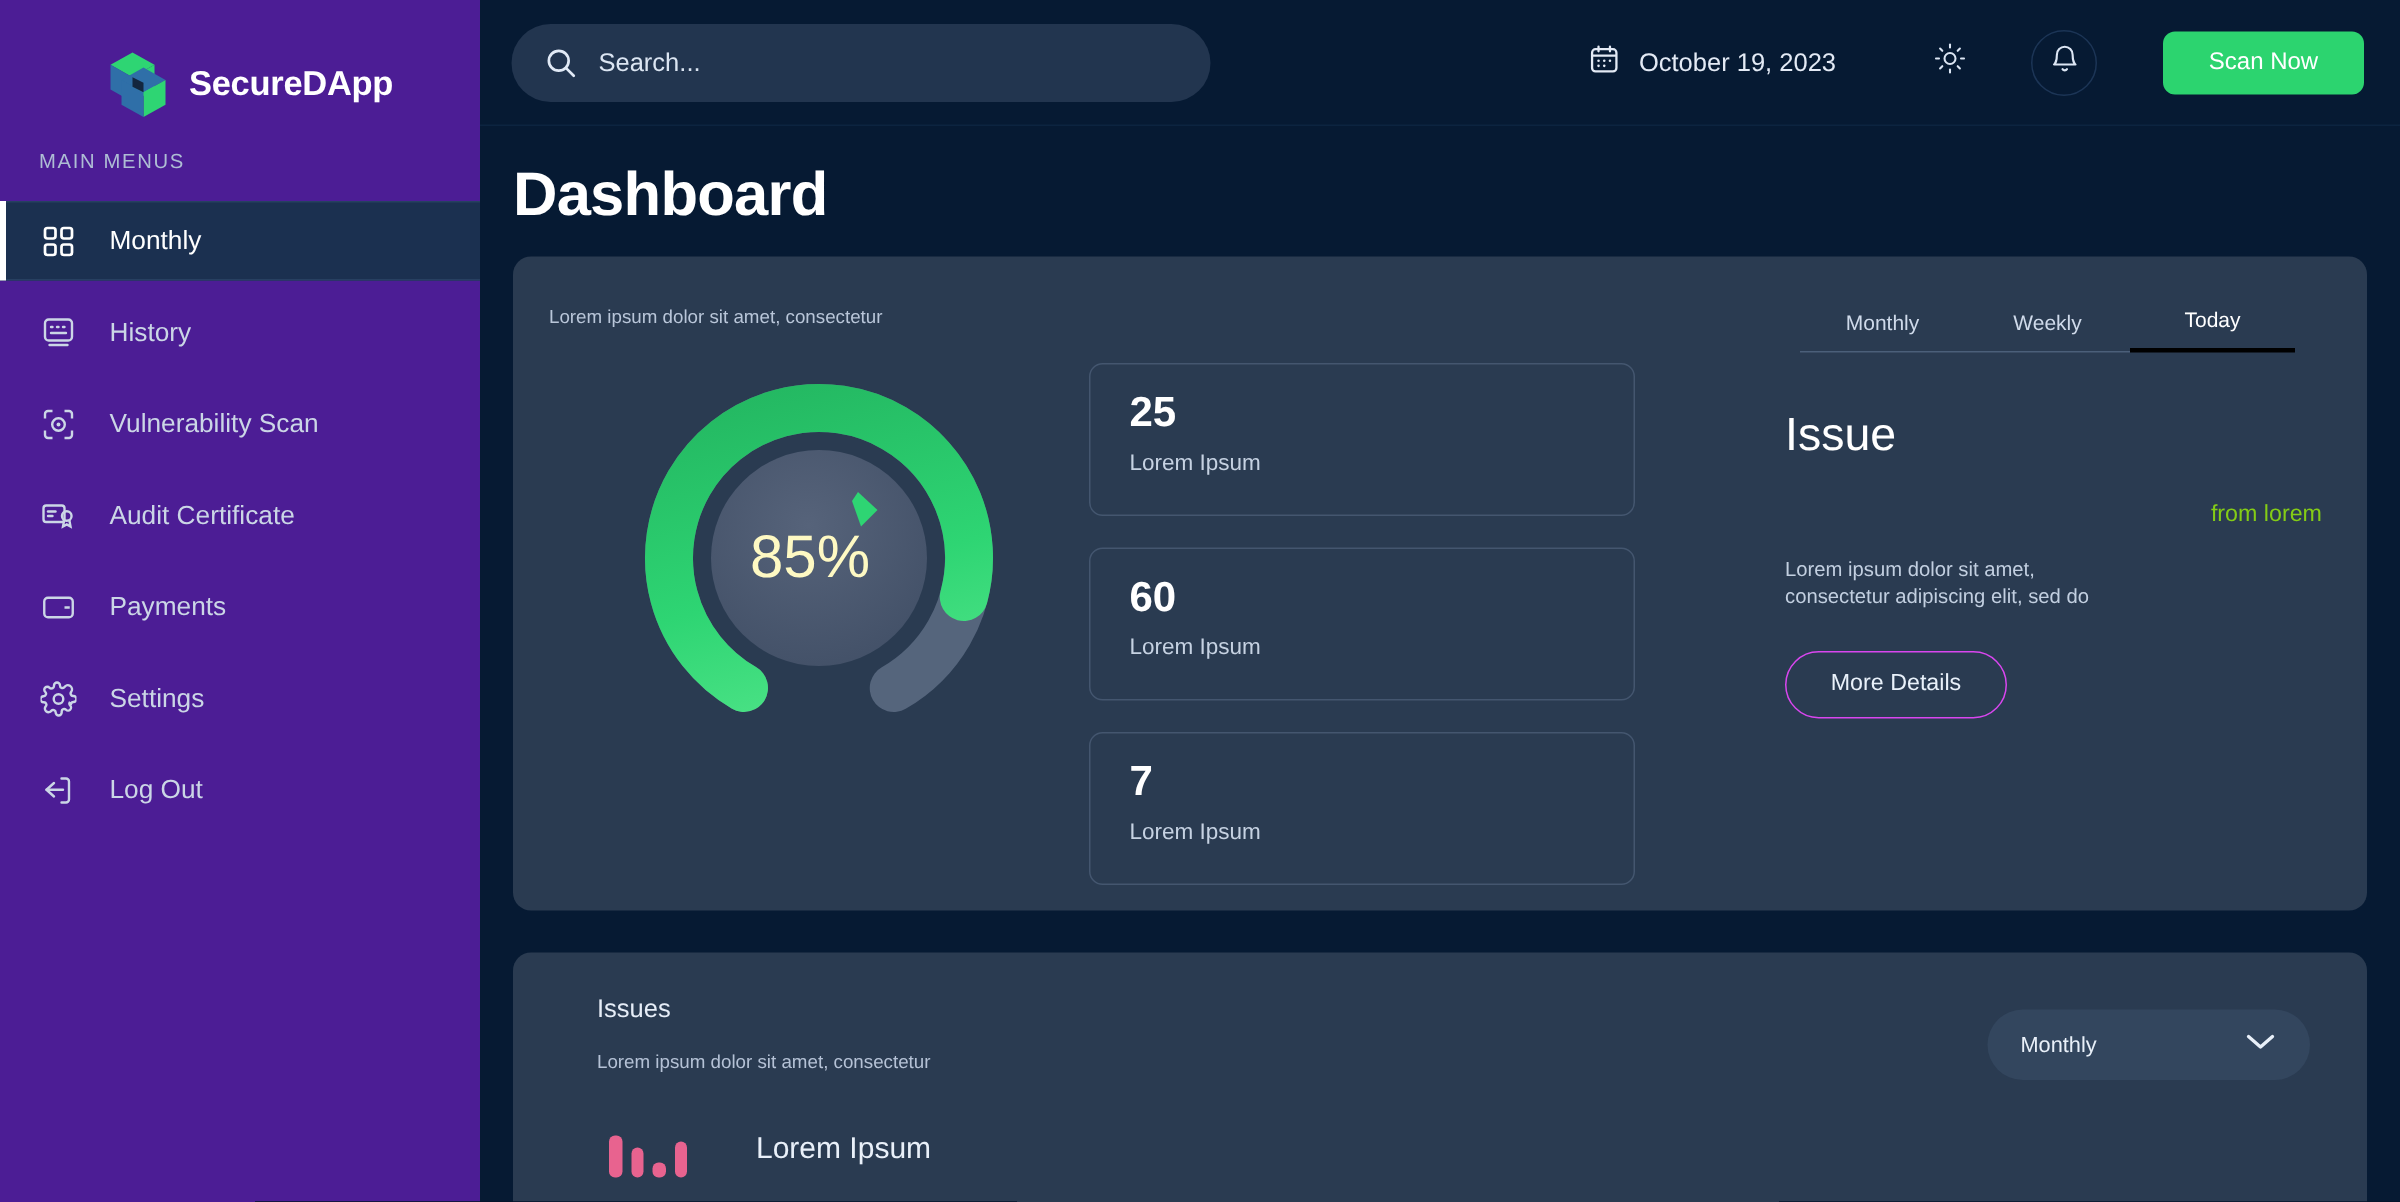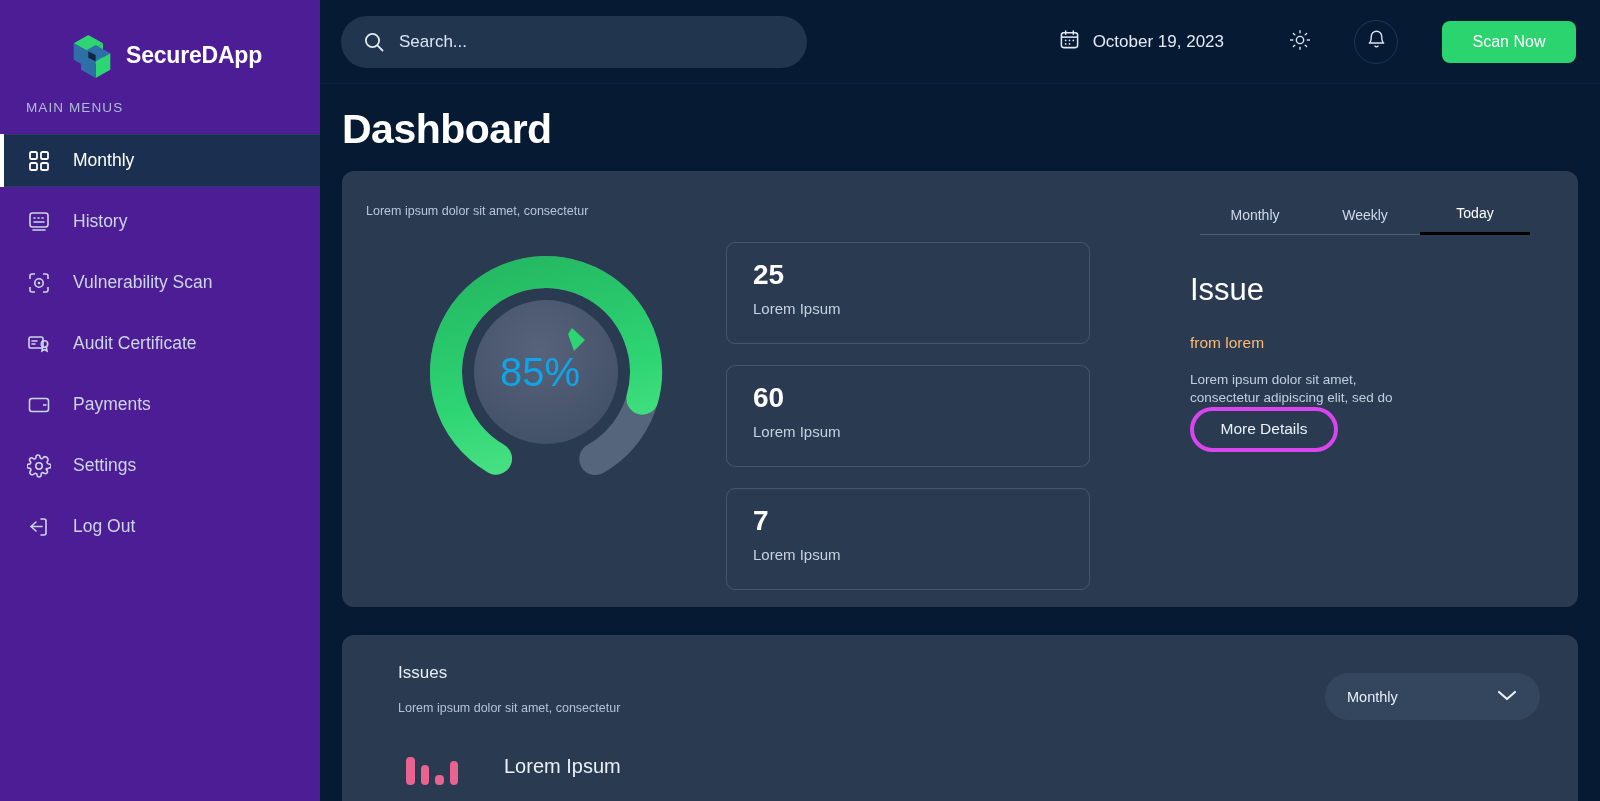--- a/index.html
+++ b/index.html
@@ -125,38 +125,38 @@
     padding-bottom: 11px; border-bottom: 1px solid #4b5f79; cursor: pointer;
   }
   .tab.active { color: #ffffff; border-bottom: 3px solid #000000; }
 
   .summary-body { display: flex; margin-top: 18px; }
 
   .gauge-wrap { width: 360px; display: flex; align-items: flex-start; justify-content: center; padding-top: 12px; }
   .gauge { position: relative; width: 248px; height: 248px; }
   .gauge .pct {
     position: absolute; left: 0; right: 12px; top: 50%; transform: translateY(-50%);
-    text-align: center; color: #0ea5e9; font-size: 40px; font-weight: 500;
+    text-align: center; color: #fef9c3; font-size: 40px; font-weight: 500;
   }
 
   .stat-col { width: 364px; display: flex; flex-direction: column; gap: 21px; padding-top: 6px; }
   .stat-card {
     height: 102px; border: 1px solid #44566f; border-radius: 9px;
     padding: 17px 0 0 26px;
   }
   .stat-val { color: #ffffff; font-size: 28px; font-weight: bold; line-height: 1.1; }
   .stat-lbl { color: #c6d2e2; font-size: 15px; margin-top: 9px; }
 
   .issue-col { flex: 1; padding: 36px 0 0 100px; }
   .issue-h { color: #ffffff; font-size: 31px; font-weight: 500; }
-  .issue-from { color: #fdba74; font-size: 15.5px; margin-top: 26px; }
+  .issue-from { color: #84cc16; font-size: 15.5px; margin-top: 26px; text-align: right; }
   .issue-desc { color: #c2cfe0; font-size: 13.5px; line-height: 1.32; margin-top: 19px; max-width: 230px; }
   .more-btn {
-    width: 148px; height: 45px; border-radius: 23px;
-    border: 4px solid #d946ef; background: transparent; color: #e9f1fa;
+    margin-top: 27px; width: 148px; height: 45px; border-radius: 23px;
+    border: 1px solid #d946ef; background: transparent; color: #e9f1fa;
     font-size: 15.5px; cursor: pointer;
     font-family: "Liberation Sans", sans-serif;
   }
 
   .card.issues { height: 240px; margin-top: 28px; padding: 28px 28px 0 56px; position: relative; }
   .issues-title { color: #e6edf7; font-size: 17px; }
   .issues-sub { color: #b5c2d6; font-size: 12.5px; margin-top: 18px; }
 
   .select-pill {
     position: absolute; right: 38px; top: 38px;

